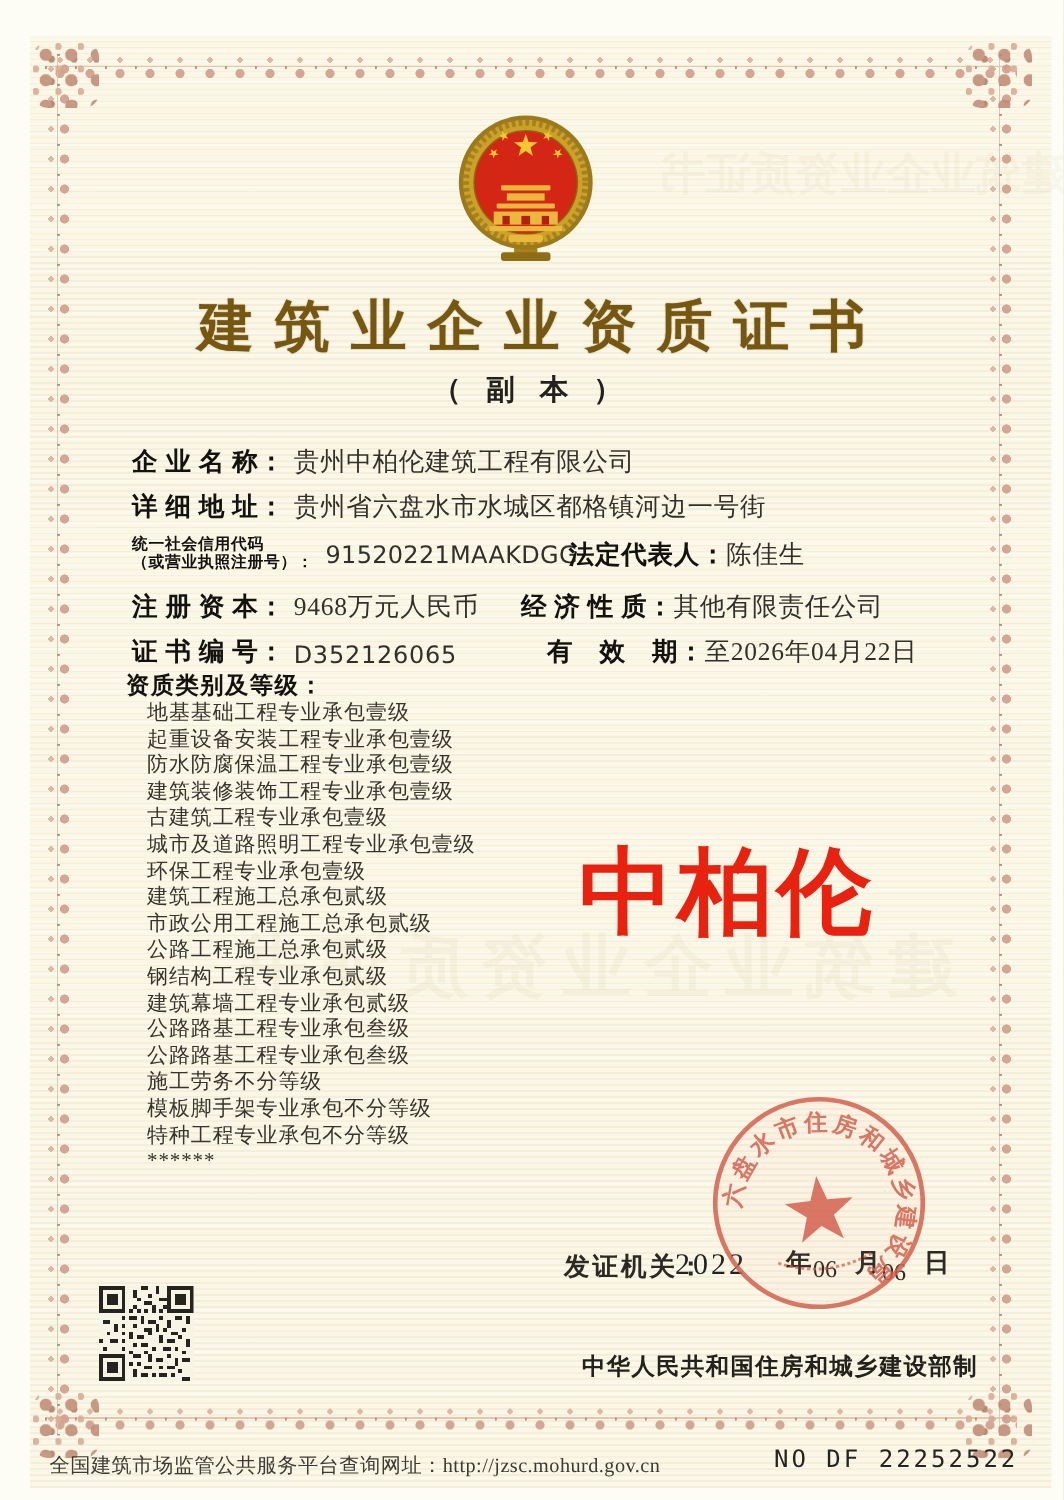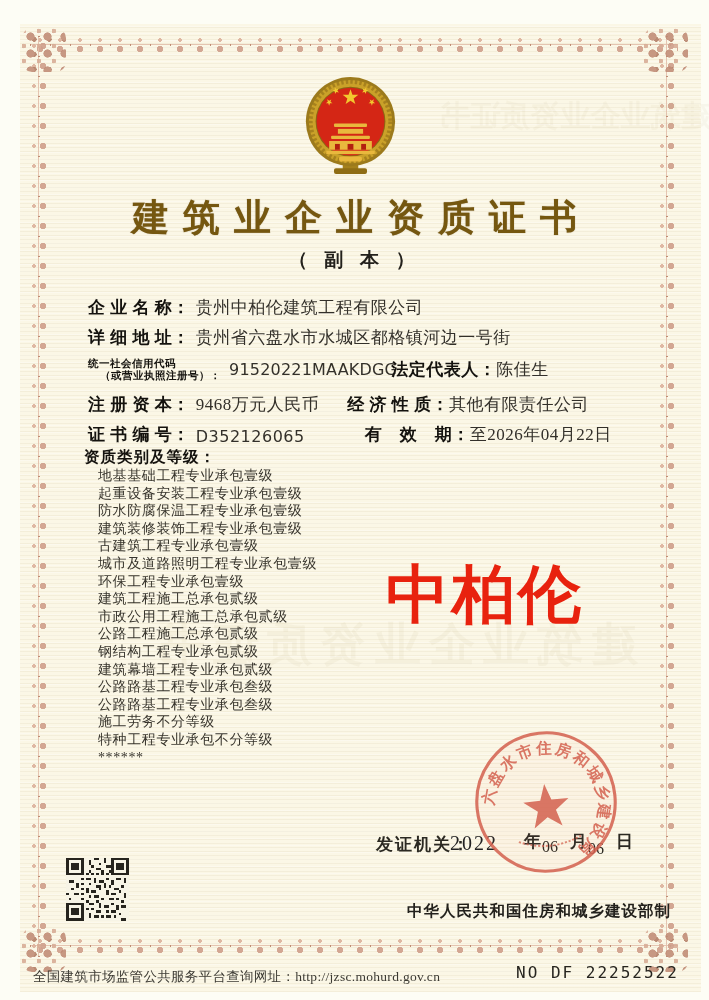--- a/index.html
+++ b/index.html
@@ -82,21 +82,21 @@
 
   .issuer{left:376px;top:833px;font-size:17px;font-weight:700;letter-spacing:2px;}
   .dateline{left:448px;top:828px;width:230px;height:30px;}
   .dateline span{position:absolute;white-space:nowrap;}
   .d-year{left:2px;top:4px;font-size:20px;letter-spacing:2px;color:#222;}
   .d-ys{left:76px;top:2px;font-size:17px;font-weight:700;}
   .d-month{left:94px;top:10px;font-size:16px;}
   .d-ms{left:122px;top:2px;font-size:17px;font-weight:700;}
   .d-day{left:140px;top:12px;font-size:16px;}
   .d-ds{left:168px;top:2px;font-size:17px;font-weight:700;}
-  .madeby{left:380px;top:901px;width:280px;text-align:center;font-size:15.5px;font-weight:700;letter-spacing:1px;color:#23211c;margin-left:19px;}
+  .madeby{left:380px;top:901px;width:280px;text-align:center;font-size:15.5px;font-weight:700;letter-spacing:1px;color:#23211c;}
 
   .seal{left:470px;top:726px;width:152px;height:152px;z-index:6;opacity:.85;transform:rotate(-6deg);pointer-events:none;}
   .emblem{left:302px;top:75px;width:97px;height:101px;}
   .qr{left:66px;top:856px;width:63px;height:66px;z-index:4;}
 
   .footer-url{left:33px;top:968px;font-size:13.5px;color:#3c3a33;letter-spacing:.3px;z-index:3;}
   .serial{left:516px;top:963px;font-family:"DejaVu Sans Mono","Liberation Mono",monospace;font-size:16px;letter-spacing:2px;color:#26241f;z-index:3;}
 </style>
 </head>
 <body>
@@ -156,21 +156,21 @@
   </div>
 
   <div class="abs row" style="left:88px;top:326px;">
     <span class="lab">详 细 地 址：</span>
     <span class="val" style="margin-left:6px;">贵州省六盘水市水城区都格镇河边一号街</span>
   </div>
 
   <div class="abs row" style="left:88px;top:358px;align-items:center;">
     <span style="display:inline-block;">
       <span class="lab-small" style="display:block;">统一社会信用代码</span>
-      <span class="lab-small" style="display:block;margin-left:12px;">（或营业执照注册号）：</span>
+      <span class="lab-small" style="display:block;">（或营业执照注册号）：</span>
     </span>
     <span class="val" style="margin-left:8px;font-family:'DejaVu Sans','Liberation Sans',sans-serif;font-size:16px;letter-spacing:.2px;">91520221MAAKDGG</span>
     <span class="lab" style="margin-left:-6px;">法定代表人：</span>
     <span class="val">陈佳生</span>
   </div>
 
   <div class="abs row" style="left:88px;top:393px;align-items:flex-end;">
     <span class="lab">注 册 资 本：</span>
     <span class="val" style="margin-left:6px;">9468万元人民币</span>
     <span class="lab" style="margin-left:28px;">经 济 性 质：</span>
@@ -194,20 +194,21 @@
     <div>城市及道路照明工程专业承包壹级</div>
     <div>环保工程专业承包壹级</div>
     <div>建筑工程施工总承包贰级</div>
     <div>市政公用工程施工总承包贰级</div>
     <div>公路工程施工总承包贰级</div>
     <div>钢结构工程专业承包贰级</div>
     <div>建筑幕墙工程专业承包贰级</div>
     <div>公路路基工程专业承包叁级</div>
     <div>公路路基工程专业承包叁级</div>
     <div>施工劳务不分等级</div>
+    <div>模板脚手架专业承包不分等级</div>
     <div>特种工程专业承包不分等级</div>
     <div>******</div>
   </div>
 
   <div class="abs watermark">中柏伦</div>
 
   <div class="abs issuer">发证机关：</div>
 
   <div class="abs dateline">
     <span class="d-year">2022</span>

